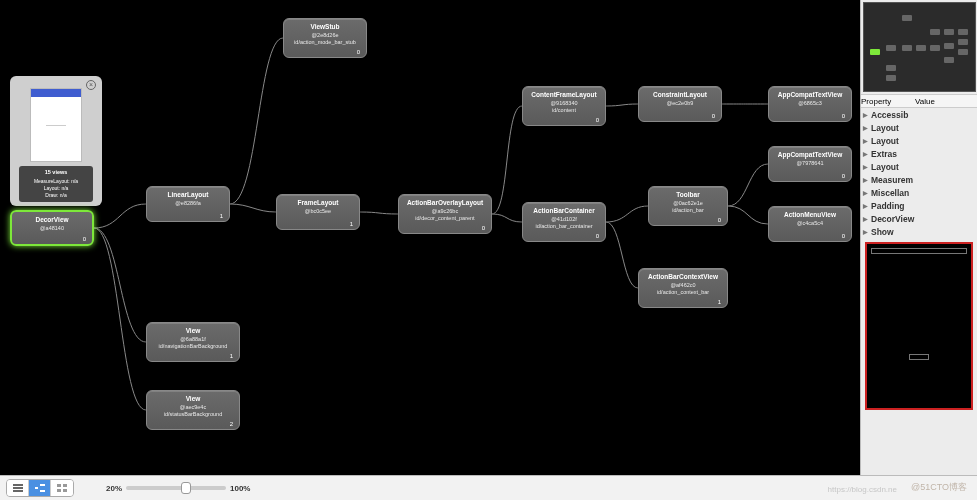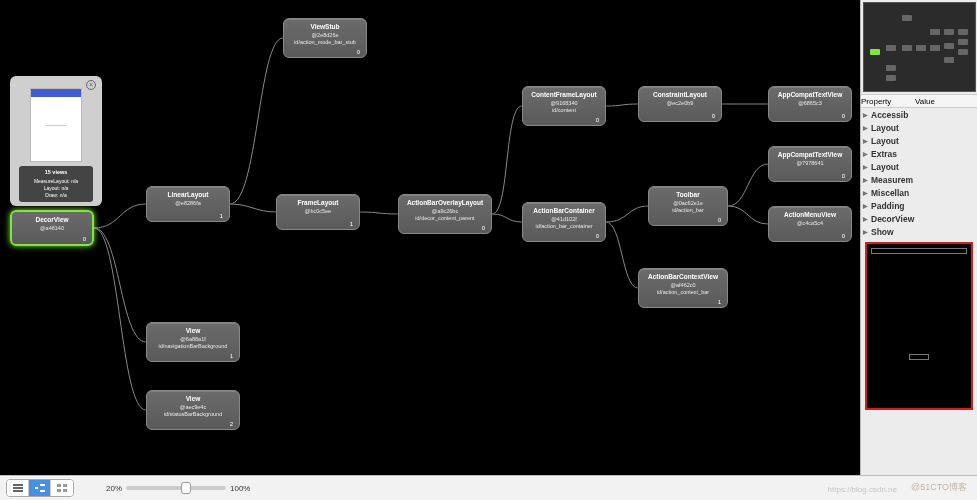--- a/index.html
+++ b/index.html
@@ -67,21 +67,21 @@
 .preview-empty .bar2 { position: absolute; top: 4px; left: 4px; right: 4px; height: 6px; border: 1px solid #777; }
 .preview-empty .slot { position: absolute; top: 110px; left: 50%; transform: translateX(-50%); width: 20px; height: 6px; border: 1px solid #777; }
 
 
 .bottom-bar { position: absolute; left: 0; bottom: 0; width: 977px; height: 25px; background: #f2f2f2; border-top: 1px solid #bbb; display: flex; align-items: center; font-size: 9px; gap: 6px; padding: 0 6px; }
 .btn-grp { display: flex; border: 1px solid #aaa; border-radius: 4px; overflow: hidden; }
 .btn-grp .b { width: 22px; height: 16px; display: flex; align-items: center; justify-content: center; background: #fff; border-right: 1px solid #ccc; cursor: pointer; }
 .btn-grp .b.active { background: #4a90e2; color: #fff; }
 .btn-grp .b:last-child { border-right: none; }
 .filter { flex: 0 0 130px; height: 16px; border: 1px solid #ccc; background: #fff; border-radius: 3px; font-size: 8.5px; padding: 0 4px; color: #888; display: flex; align-items: center; }
-.slider-wrap { display: flex; align-items: center; gap: 4px; font-size: 8px; color: #333; }
+.slider-wrap { display: flex; align-items: center; gap: 4px; font-size: 8px; color: #333; font-weight: bold; }
 .slider { width: 100px; height: 4px; background: #ccc; border-radius: 2px; position: relative; }
 .slider .knob { position: absolute; top: -4px; width: 10px; height: 12px; background: #fff; border: 1px solid #999; border-radius: 3px; }
 .watermark { position: absolute; right: 10px; bottom: 6px; font-size: 9px; color: #c0b5a9; }
 .watermark2 { position: absolute; right: 80px; bottom: 6px; font-size: 8px; color: #c7c7c7; }
 </style>
 </head>
 <body>
 
 <div class="canvas-area">
   <svg class="wires">

